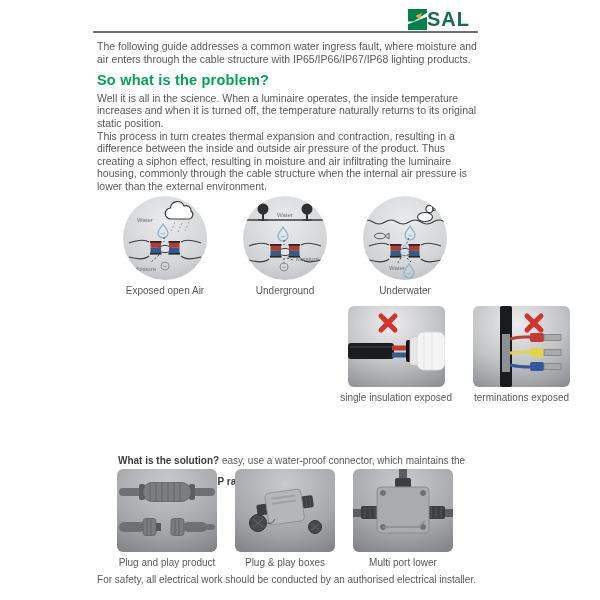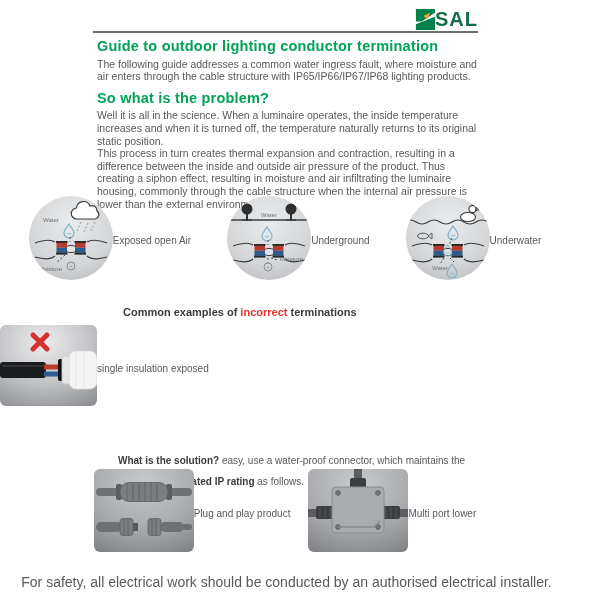--- a/index.html
+++ b/index.html
@@ -1,52 +1,52 @@
 <!DOCTYPE html>
 <html><head>
 <meta charset="utf-8">
 <style>
   * { margin:0; padding:0; box-sizing:border-box; }
   html,body { width:600px; height:600px; }
   body { background:#ffffff; font-family:"Liberation Sans", sans-serif; }
   .page { position:relative; width:600px; height:600px; background:#fff; overflow:hidden; }
 
   
-  .logo { position:absolute; top:8px; right:122px; display:flex; align-items:center; gap:0;justify-content:flex-end; }
+  .logo { position:absolute; top:8px; right:130px; display:flex; align-items:center; gap:0;justify-content:flex-end; }
   .logo-text { font-size:20px; font-weight:bold; color:#156C4B; letter-spacing:1px; }
   .rule { position:absolute; left:93px; top:31px; width:385px; height:2px; background:#6E7072; }
 
   
   .text-top { position:absolute; left:97px; top:40px; width:381px; color:#58595B;
               font-size:10.5px; line-height:12.6px; }
   .h-green { color:#00A454; font-size:14.5px; font-weight:bold; letter-spacing:0.2px; margin-bottom:5px; }
   .p-intro { margin-bottom:9px; }
   .p-body  { margin-bottom:0; }
   .lead-italic { }
 
   
   .scenarios { position:absolute; top:196px; left:0; width:570px; display:flex; justify-content:center; gap:36px; }
-  .col { display:flex; align-items:center; }
+  .col { display:flex; flex-direction:column; align-items:center; }
   .caption { font-size:10px; color:#58595B; text-align:center; margin-top:5px; white-space:nowrap; }
 
   
   .incorrect { position:absolute; top:306px; left:0; width:570px; }
   .inc-heading { margin-left:123px; font-size:11px; font-weight:bold; color:#3B3B3D; margin-bottom:7px; }
   .inc-heading .hl { color:#E5332A; }
-  .inc-row { display:flex; justify-content:space-between; gap:21px; }
+  .inc-row { display:flex; justify-content:flex-end; gap:21px; }
 
   
   .solution-text { position:absolute; left:118px; top:450px; width:352px; color:#58595B;
                    font-size:10px; line-height:21px; }
   .solution-text b { color:#3B3B3D; }
   .solution-row { position:absolute; top:469px; left:0; width:570px; display:flex; justify-content:center; gap:18px; }
 
   
   .footer { position:absolute; top:574px; left:0; width:573px; text-align:center;
-            font-size:14px; color:#58595B; }
+            font-size:10px; color:#58595B; }
 
   svg { display:block; }
   text { font-family:"Liberation Sans", sans-serif; }
 </style>
 </head>
 <body>
 
 <div class="page">
 
   <svg width="0" height="0" aria-hidden="true">
@@ -107,21 +107,20 @@
     <svg width="21" height="21" viewBox="0 0 22 22">
       <polygon points="2,0 22,0 22,4 8,13 2,13" fill="#00814C"></polygon>
       <polygon points="2,16 22,8 22,22 2,22" fill="#00814C"></polygon>
       <polygon points="10,7 17,4 14,11" fill="#F2A33C"></polygon>
     </svg>
     <span class="logo-text">SAL</span>
   </div>
   <div class="rule"></div>
 
   <div class="text-top">
-    <div class="h-green">Guide to outdoor lighting conductor termination</div>
     <p class="p-intro">The following guide addresses a common water ingress fault, where moisture and air enters through the cable structure with IP65/IP66/IP67/IP68 lighting products.</p>
     <div class="h-green">So what is the problem?</div>
     <p class="p-body"><span class="lead-italic">Well it is all in the science.</span><span> When a luminaire operates, the inside temperature increases and when it is turned off, the temperature naturally returns to its original static position.</span></p>
     <p class="p-body">This process in turn creates thermal expansion and contraction, resulting in a difference between the inside and outside air pressure of the product. Thus creating a siphon effect, resulting in moisture and air infiltrating the luminaire housing, commonly through the cable structure when the internal air pressure is lower than the external environment.</p>
   </div>
 
   <div class="scenarios">
 
     <div class="col">
       <svg width="84" height="84" viewBox="0 0 84 84">
@@ -190,41 +189,58 @@
           <text x="26" y="74" font-size="6" fill="#6E7072">Water</text>
           <use href="#droplet" x="46" y="74"></use>
           <use href="#droplet" x="52" y="67" transform="scale(0.8)"></use>
         </g>
       </svg>
       <div class="caption">Underwater</div>
     </div>
   </div>
 
   <div class="incorrect">
-    <div class="inc-heading"><span>Common examples of </span><span class="hl">incorrect</span><span> terminations</span></div>
 
     <div class="inc-row">
 
       <div class="col">
         <svg width="97" height="81" viewBox="0 0 97 81">
           <rect x="0" y="0" width="97" height="81" rx="6" fill="url(#gSquare)"></rect>
           <rect x="0" y="37" width="46" height="16" rx="3" fill="#1B1C1E"></rect>
           <path d="M2,41 h42" stroke="#3A3B3D" stroke-width="1.5"></path>
           <rect x="44" y="39.5" width="17" height="5" fill="#C0392C"></rect>
           <rect x="44" y="46.5" width="17" height="5" fill="#2D5E92"></rect>
           <rect x="58" y="34" width="6" height="22" rx="2" fill="#101113"></rect>
           <rect x="62" y="31" width="9" height="28" rx="3" fill="#E6E7E8" stroke="#C9CACB" stroke-width="0.8"></rect>
           <rect x="69" y="26" width="28" height="38" rx="7" fill="#F4F4F5" stroke="#D8D9DA" stroke-width="0.8"></rect>
           <path d="M76,27 v36 M84,26.5 v37" stroke="#E2E3E4" stroke-width="1"></path>
           <use href="#xmark" x="40" y="17"></use>
         </svg>
         <div class="caption">single insulation exposed</div>
       </div>
 
 
+      <div class="col">
+        <svg width="97" height="81" viewBox="0 0 97 81">
+          <rect x="0" y="0" width="97" height="81" rx="6" fill="url(#gSquare)"></rect>
+          <rect x="27" y="0" width="12" height="81" rx="2" fill="#1A1B1D"></rect>
+          <rect x="29" y="28" width="8" height="38" fill="#8E9194"></rect>
+          <path d="M37,33 C46,30 52,31 58,31" stroke="#C23B34" stroke-width="3" fill="none"></path>
+          <path d="M37,47 C46,46 52,46 58,46" stroke="#E5D44B" stroke-width="3" fill="none"></path>
+          <path d="M37,59 C46,61 52,61 58,61" stroke="#35589A" stroke-width="3" fill="none"></path>
+          <rect x="57" y="27" width="14" height="9" rx="2" fill="#C23B34"></rect>
+          <rect x="71" y="28.5" width="17" height="6" fill="#A8AAAC" stroke="#7E8082" stroke-width="0.8"></rect>
+          <rect x="57" y="42" width="14" height="9" rx="2" fill="#E5D44B"></rect>
+          <rect x="71" y="43.5" width="17" height="6" fill="#A8AAAC" stroke="#7E8082" stroke-width="0.8"></rect>
+          <rect x="57" y="56" width="14" height="9" rx="2" fill="#35589A"></rect>
+          <rect x="71" y="57.5" width="17" height="6" fill="#A8AAAC" stroke="#7E8082" stroke-width="0.8"></rect>
+          <use href="#xmark" x="61" y="17"></use>
+        </svg>
+        <div class="caption">terminations exposed</div>
+      </div>
     </div>
   </div>
 
   <div class="solution-text"><b>What is the solution?</b><span> easy, use a water-proof connector, which maintains the products </span><b>designated IP rating</b><span> as follows.</span></div>
 
   <div class="solution-row">
 
     <div class="col">
       <svg width="100" height="83" viewBox="0 0 100 83">
         <rect x="0" y="0" width="100" height="83" rx="6" fill="url(#gPanel)"></rect>
@@ -238,20 +254,38 @@
         <path d="M30,50 v16 M34,50 v16" stroke="#626467" stroke-width="1"></path>
         <rect x="39" y="54" width="5" height="8" fill="#55575A"></rect>
         <rect x="54" y="49.5" width="13" height="17" rx="3" fill="#7B7D80" stroke="#5E6063" stroke-width="0.8"></rect>
         <path d="M58,50 v16 M62,50 v16" stroke="#626467" stroke-width="1"></path>
         <rect x="66" y="53" width="24" height="10" rx="5" fill="#6E7073"></rect>
         <rect x="88" y="55" width="10" height="6" rx="3" fill="#6E7073"></rect>
       </svg>
       <div class="caption">Plug and play product</div>
     </div>
 
+    <div class="col">
+      <svg width="100" height="83" viewBox="0 0 100 83">
+        <rect x="0" y="0" width="100" height="83" rx="6" fill="url(#gPanel)"></rect>
+        <g transform="rotate(-8 50 40)">
+          <rect x="22" y="32" width="11" height="11" rx="2" fill="#3C3E41"></rect>
+          <rect x="66" y="30" width="13" height="12" rx="2" fill="#3C3E41"></rect>
+          <path d="M68,31 v10 M72,31 v10 M76,31 v10" stroke="#55575A" stroke-width="1"></path>
+          <rect x="32" y="22" width="36" height="32" rx="4" fill="#B4B6B8" stroke="#8E9092" stroke-width="1"></rect>
+          <path d="M38,28 h24 M38,33 h24" stroke="#9EA0A2" stroke-width="2"></path>
+        </g>
+        <circle cx="23" cy="54" r="8.5" fill="#46484B" stroke="#323436" stroke-width="1"></circle>
+        <path d="M18,50 l10,8 M28,50 l-10,8" stroke="#5A5C5F" stroke-width="1.4"></path>
+        <path d="M30,52 Q36,58 40,50" fill="none" stroke="#55575A" stroke-width="1"></path>
+        <circle cx="80" cy="58" r="6.5" fill="#46484B" stroke="#323436" stroke-width="1"></circle>
+        <path d="M76,55 l8,6 M84,55 l-8,6" stroke="#5A5C5F" stroke-width="1.2"></path>
+      </svg>
+      <div class="caption">Plug &amp; play boxes</div>
+    </div>
 
     <div class="col">
       <svg width="100" height="83" viewBox="0 0 100 83">
         <rect x="0" y="0" width="100" height="83" rx="6" fill="url(#gPanel)"></rect>
         <rect x="46" y="0" width="8" height="12" fill="#5B5D60"></rect>
         <rect x="42" y="9" width="16" height="12" rx="2" fill="#3C3E41"></rect>
         <rect x="0" y="40" width="10" height="8" fill="#5B5D60"></rect>
         <rect x="8" y="37" width="18" height="13" rx="2" fill="#3C3E41"></rect>
         <path d="M12,38 v11 M17,38 v11 M22,38 v11" stroke="#55575A" stroke-width="1"></path>
         <rect x="90" y="40" width="10" height="8" fill="#5B5D60"></rect>

